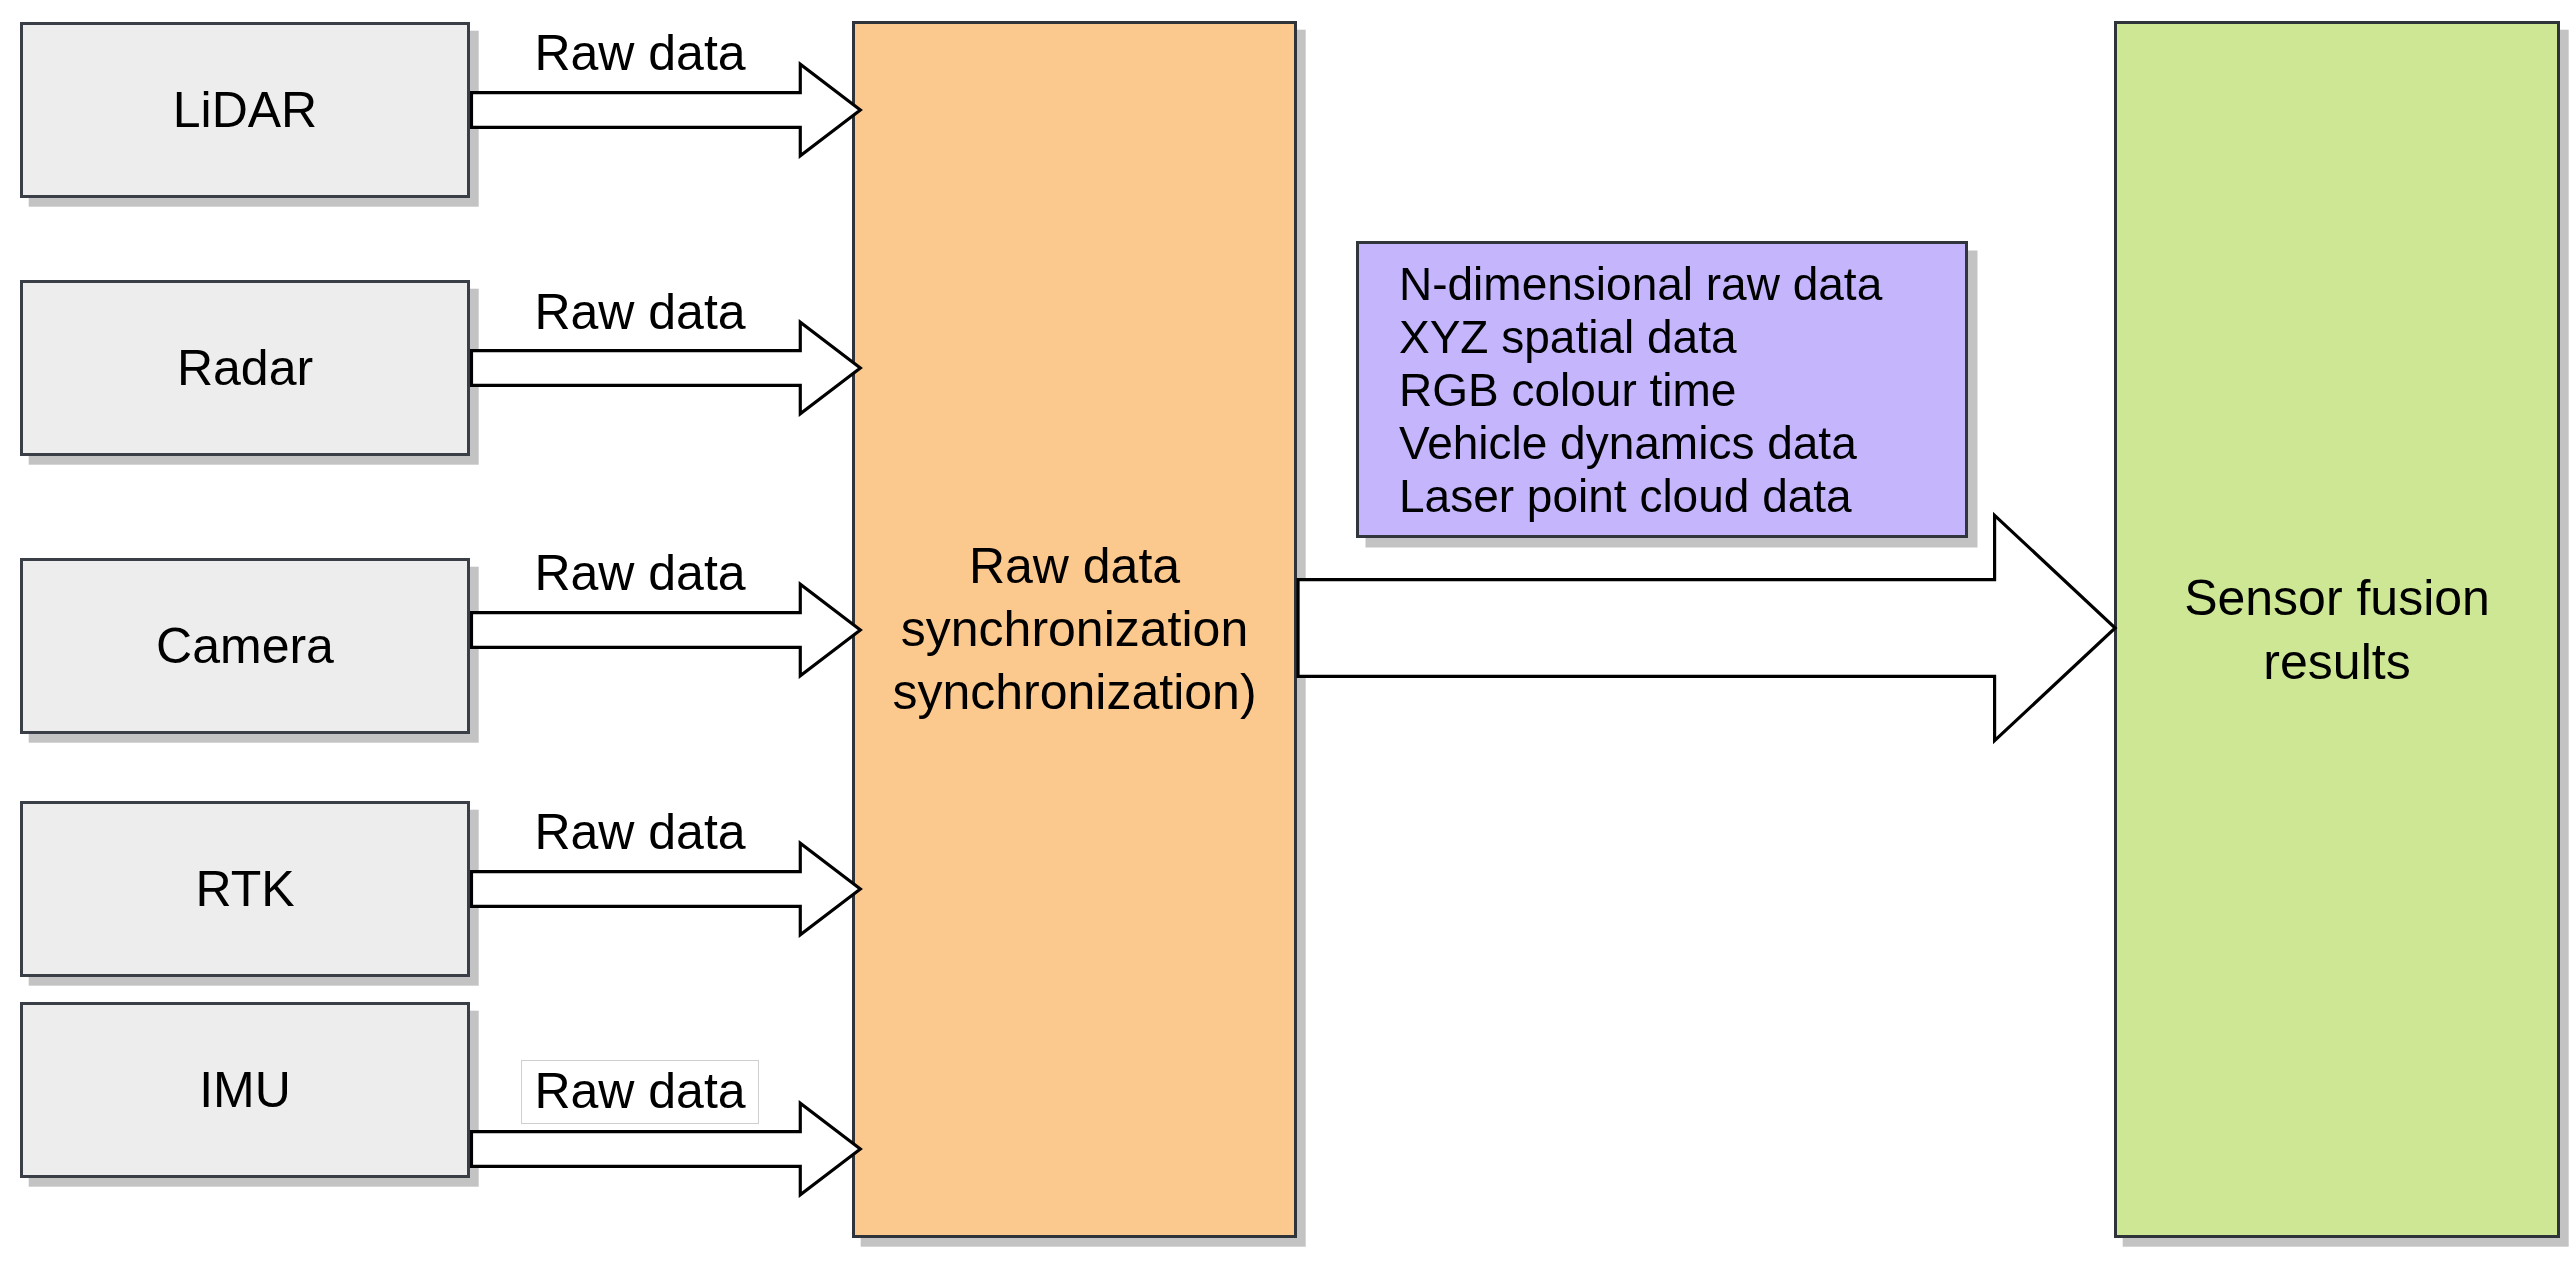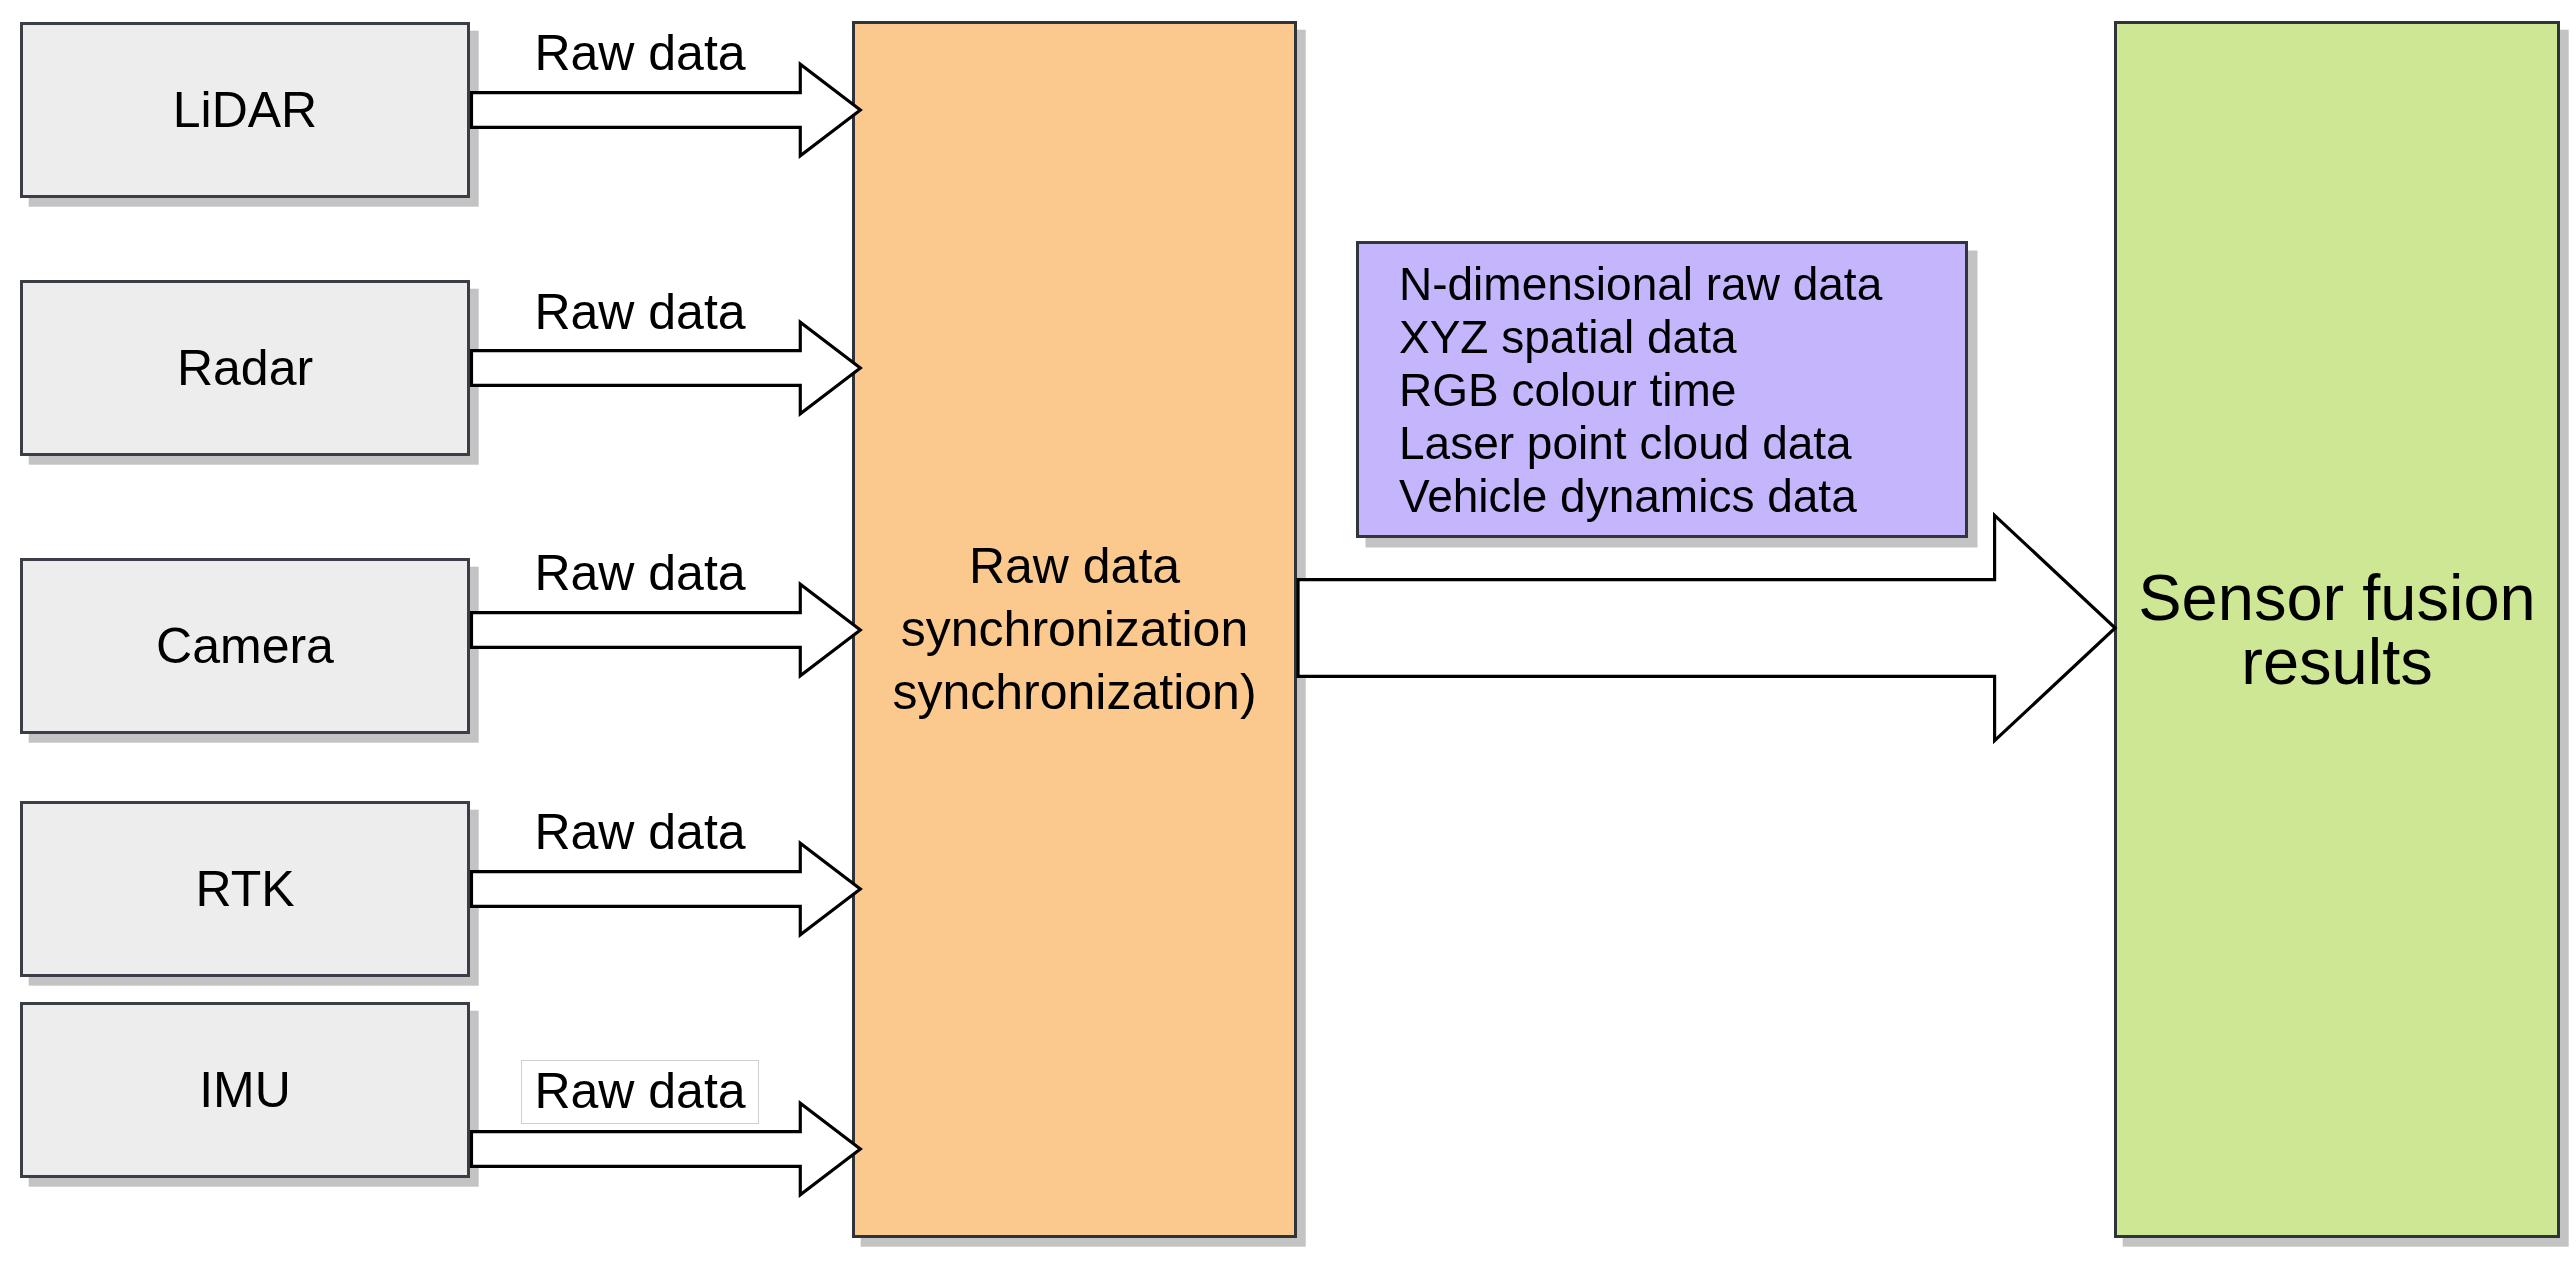--- a/index.html
+++ b/index.html
@@ -102,21 +102,21 @@
     height: 1217px;
     background: #cde795;
     border: 3.2px solid #2f343b;
     box-shadow: 8.7px 8.7px 0 #c3c3c3;
     box-sizing: border-box;
     display: flex;
     flex-direction: column;
     align-items: center;
     justify-content: center;
     text-align: center;
-    font-size: 65px;
+    font-size: 50px;
     line-height: 64px;
     z-index: 1;
   }
 </style>
 </head>
 <body>
 
 <div class="canvas">
 
   <div class="sbox" style="top:22px">
@@ -164,22 +164,22 @@
   </div>
 
   <svg class="arrow-svg" style="left:1296px; top:509px" width="826" height="238" viewBox="0 0 1040 300">
     <polygon points="2,89 880,89 880,8 1032,150 880,292 880,211 2,211" fill="#ffffff" stroke="#000000" stroke-width="4"></polygon>
   </svg>
 
   <div class="data-box">
     <div>N-dimensional raw data</div>
     <div>XYZ spatial data</div>
     <div>RGB colour time</div>
+    <div>Vehicle dynamics data</div>
     <div>Laser point cloud data</div>
-    <div>Vehicle dynamics data</div>
   </div>
 
   <div class="result-box">
     <div>Sensor fusion</div>
     <div>results</div>
   </div>
 
 </div>
 
 

